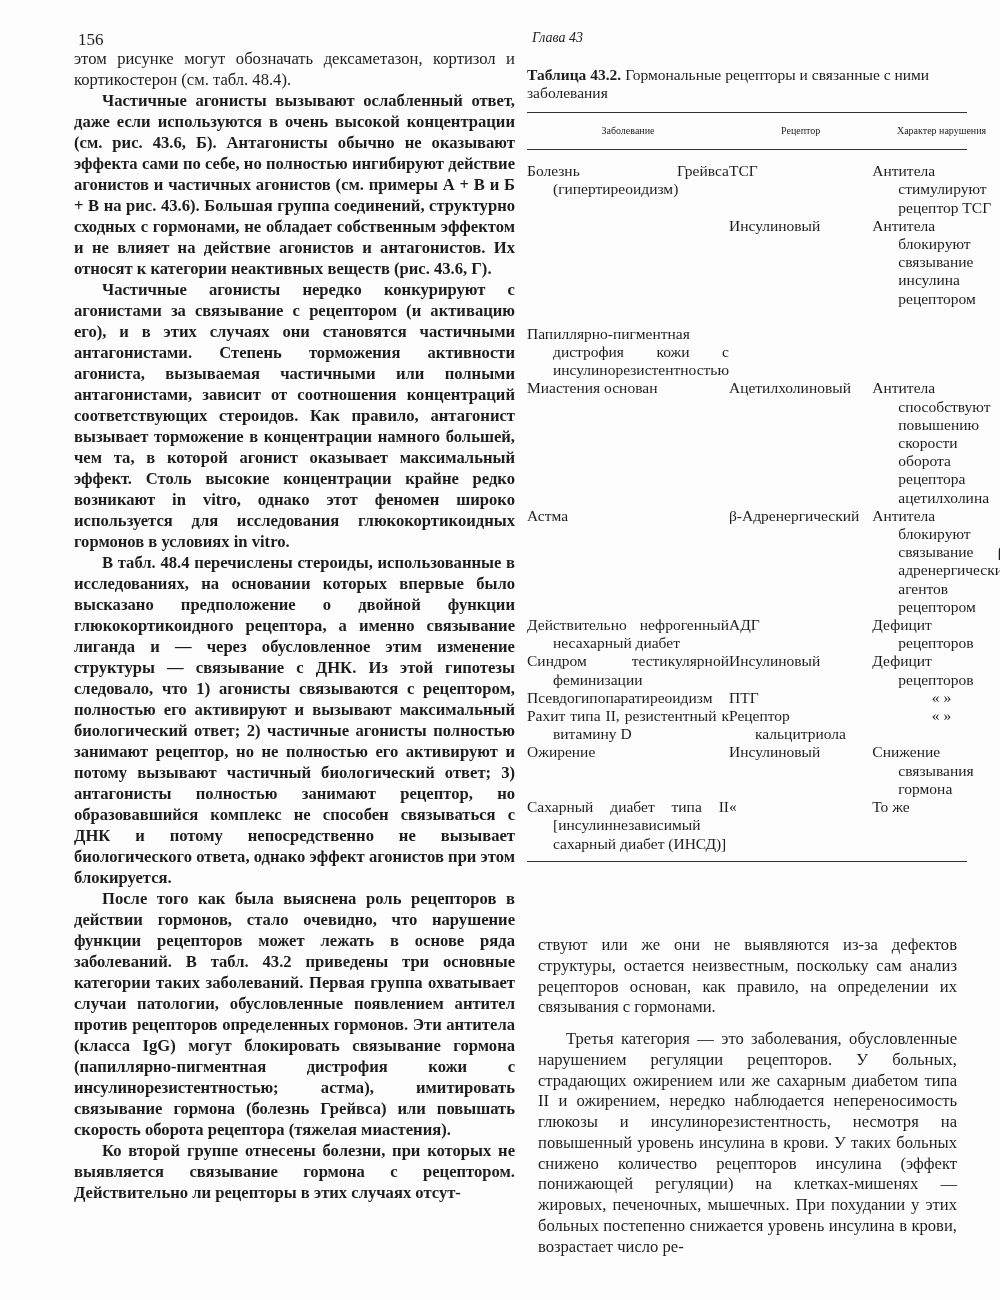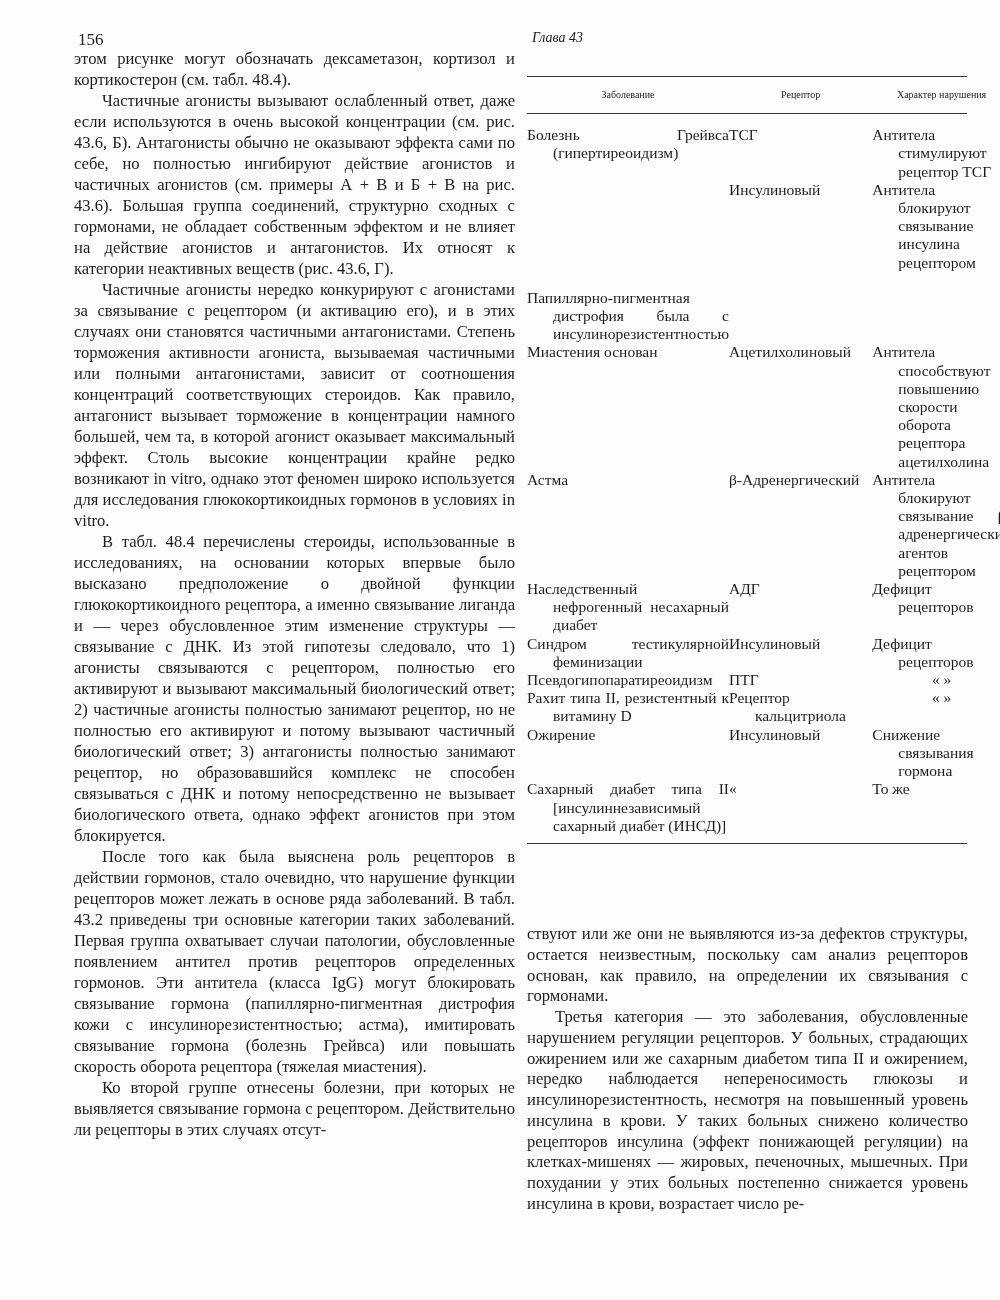--- a/index.html
+++ b/index.html
@@ -11,61 +11,65 @@
   .running-head { position: absolute; top: 30px; left: 16px; width: 1000px; height: 24px; }
   .page-num { position: absolute; left: 62px; top: 0; font-size: 17px; }
   .chapter { position: absolute; left: 480px; top: 0; font-size: 14px; font-style: italic; margin-left: 36px; }
 
   .col-left {
     position: absolute; left: 62px; top: 48px; width: 441px;
     font-size: 16.6px; line-height: 21px; text-align: justify; margin-left: 12px;
   }
   .col-left p { margin: 0; text-indent: 0; }
   .col-left p.ind { text-indent: 28px; }
-  .col-left p + p { margin-top: 0; }
+  .col-left p + p { margin-top: 0; font-weight: bold; }
 
   .table-block { position: absolute; left: 527px; top: 66px; width: 440px; }
   .caption { font-size: 15.5px; line-height: 18px; margin: 0; text-align: left; }
   .caption b { font-weight: bold; }
   .rule { border-top: 1.3px solid #333; width: 440px; }
   table { border-collapse: collapse; width: 440px; font-size: 15.5px; line-height: 18.2px; }
   th { font-weight: normal; font-size: 10px; padding: 9px 0 9px 0; text-align: center; }
   td { vertical-align: top; padding: 0; text-align: justify; }
   td .hang { padding-left: 26px; text-indent: -26px; display: block; }
   td.c1 { width: 186px; }
   td.c2 { width: 97px; }
   td.c3 { width: 157px; }
   td.c3 .hang { text-align: justify; }
   .rcenter { text-align: center; }
 
   .col-right {
     position: absolute; left: 527px; top: 924px; width: 441px;
     font-size: 16.6px; line-height: 20.75px; text-align: justify;
   }
-  .col-right p { margin: 0; }
+  .col-right p { margin: 11px; }
   .col-right p.ind { text-indent: 28px; }
 </style>
 </head>
 <body>
 
 <div class="running-head">
   <span class="page-num">156</span>
   <span class="chapter">Глава 43</span>
 </div>
 
 <div class="col-left">
   <p>этом рисунке могут обозначать дексаметазон, кортизол и кортикостерон (см. табл. 48.4).</p>
   <p class="ind">Частичные агонисты вызывают ослабленный ответ, даже если используются в очень высокой концентрации (см. рис. 43.6, Б). Антагонисты обычно не оказывают эффекта сами по себе, но полностью ингибируют действие агонистов и частичных агонистов (см. примеры А + В и Б + В на рис. 43.6). Большая группа соединений, структурно сходных с гормонами, не обладает собственным эффектом и не влияет на действие агонистов и антагонистов. Их относят к категории неактивных веществ (рис. 43.6, Г).</p>
   <p class="ind">Частичные агонисты нередко конкурируют с агонистами за связывание с рецептором (и активацию его), и в этих случаях они становятся частичными антагонистами. Степень торможения активности агониста, вызываемая частичными или полными антагонистами, зависит от соотношения концентраций соответствующих стероидов. Как правило, антагонист вызывает торможение в концентрации намного большей, чем та, в которой агонист оказывает максимальный эффект. Столь высокие концентрации крайне редко возникают in vitro, однако этот феномен широко используется для исследования глюкокортикоидных гормонов в условиях in vitro.</p>
   <p class="ind">В табл. 48.4 перечислены стероиды, использованные в исследованиях, на основании которых впервые было высказано предположение о двойной функции глюкокортикоидного рецептора, а именно связывание лиганда и — через обусловленное этим изменение структуры — связывание с ДНК. Из этой гипотезы следовало, что 1) агонисты связываются с рецептором, полностью его активируют и вызывают максимальный биологический ответ; 2) частичные агонисты полностью занимают рецептор, но не полностью его активируют и потому вызывают частичный биологический ответ; 3) антагонисты полностью занимают рецептор, но образовавшийся комплекс не способен связываться с ДНК и потому непосредственно не вызывает биологического ответа, однако эффект агонистов при этом блокируется.</p>
   <p class="ind">После того как была выяснена роль рецепторов в действии гормонов, стало очевидно, что нарушение функции рецепторов может лежать в основе ряда заболеваний. В табл. 43.2 приведены три основные категории таких заболеваний. Первая группа охватывает случаи патологии, обусловленные появлением антител против рецепторов определенных гормонов. Эти антитела (класса IgG) могут блокировать связывание гормона (папиллярно-пигментная дистрофия кожи с инсулинорезистентностью; астма), имитировать связывание гормона (болезнь Грейвса) или повышать скорость оборота рецептора (тяжелая миастения).</p>
   <p class="ind">Ко второй группе отнесены болезни, при которых не выявляется связывание гормона с рецептором. Действительно ли рецепторы в этих случаях отсут-</p>
 </div>
 
 <div class="table-block">
+  <p class="caption">
+    <b>Таблица 43.2.</b>
+    <span>Гормональные рецепторы и связанные с ними заболевания</span>
+  </p>
   <div class="rule" style="margin-top:10px;"></div>
   <table>
     <thead>
       <tr>
         <th>Заболевание</th>
         <th>Рецептор</th>
         <th>Характер нарушения</th>
       </tr>
       <tr>
           <td colspan="3" style="padding:0 0 12px 0;">
@@ -91,21 +95,21 @@
           </td>
         <td class="c2">
             <span class="hang">Инсулиновый</span>
           </td>
         <td class="c3">
             <span class="hang">Антитела блокируют связывание инсулина с рецептором</span>
           </td>
       </tr>
       <tr>
         <td class="c1">
-            <span class="hang">Папиллярно-пигментная дистрофия была с инсулинорезистентностью</span>
+            <span class="hang">Папиллярно-пигментная дистрофия кожи с инсулинорезистентностью</span>
           </td>
         <td class="c2">
             <span class="hang"></span>
           </td>
         <td class="c3">
             <span class="hang"></span>
           </td>
       </tr>
       <tr style="height:110px;">
         <td class="c1">
@@ -124,21 +128,21 @@
           </td>
         <td class="c2">
             <span class="hang">β-Адренергический</span>
           </td>
         <td class="c3">
             <span class="hang">Антитела блокируют связывание β-адренергических агентов с рецептором</span>
           </td>
       </tr>
       <tr>
         <td class="c1">
-            <span class="hang">Наследственный нефрогенный несахарный диабет</span>
+            <span class="hang">Действительно нефрогенный несахарный диабет</span>
           </td>
         <td class="c2">
             <span class="hang">АДГ</span>
           </td>
         <td class="c3">
             <span class="hang">Дефицит рецепторов</span>
           </td>
       </tr>
       <tr>
         <td class="c1">

